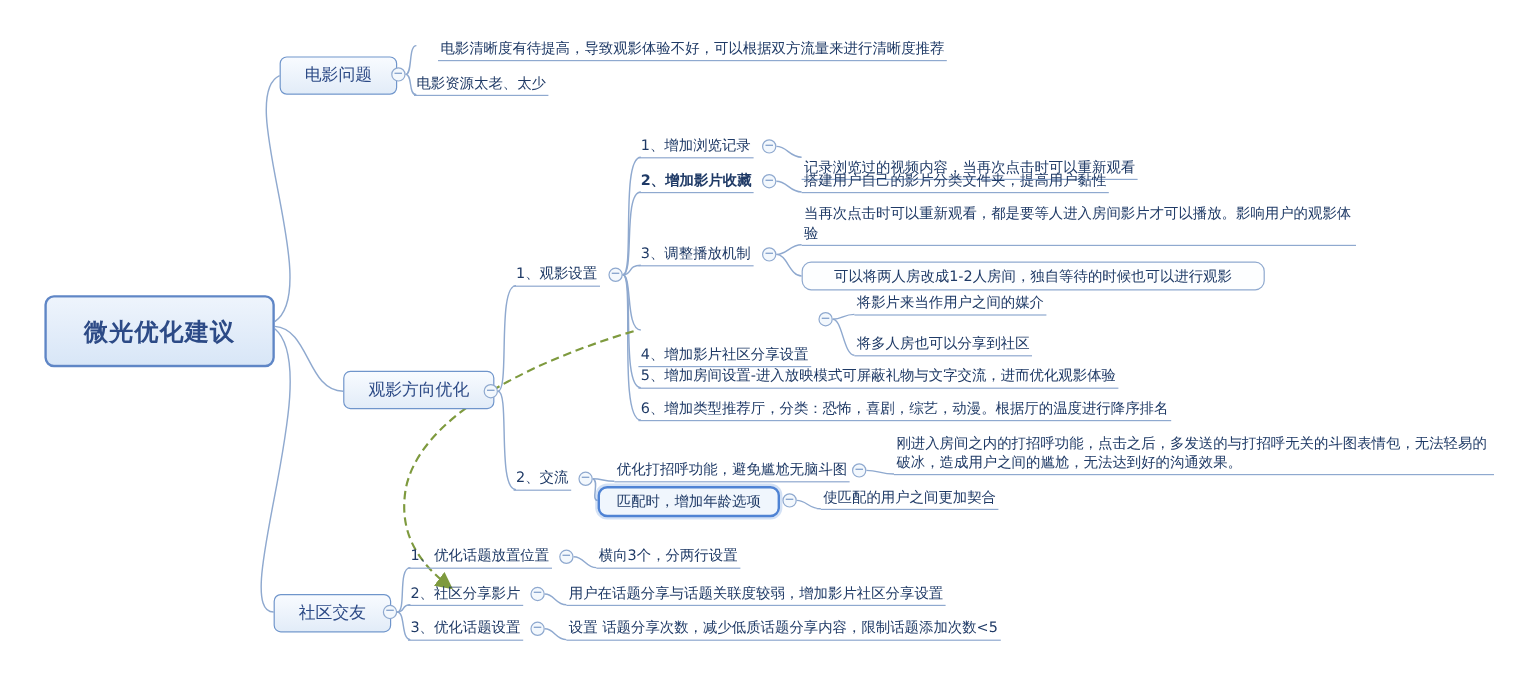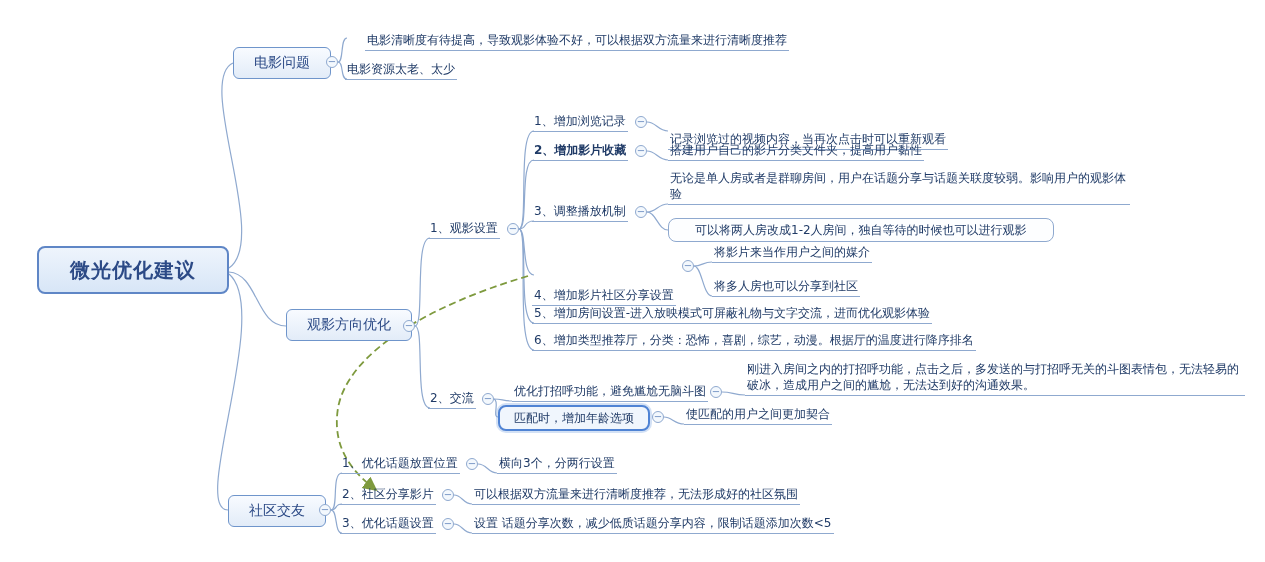--- a/index.html
+++ b/index.html
@@ -2,21 +2,21 @@
 <html><head>
 <meta charset="utf-8">
 <style>
   * { margin:0; padding:0; box-sizing:border-box; }
   html,body { background:#ffffff; }
   body { font-family:"DejaVu Sans","Liberation Sans",sans-serif; }
   .canvas { position:relative; width:1265px; height:562px; background:#ffffff; overflow:hidden; }
   .canvas svg { position:absolute; left:0; top:0; }
 
   .root {
-    position:absolute; left:37px; top:246px; width:192px; height:48px;
+    position:absolute; left:37px; top:246px; width:192px; height:60px;
     display:flex; align-items:center; justify-content:center;
     font-size:20px; font-weight:bold; letter-spacing:1px; color:#2c4a86;
     background:linear-gradient(#eef4fc,#d8e6f7);
     border:2px solid #5f86c6; border-radius:8px; cursor:default;
   }
   .branch {
     position:absolute; font-size:14px; color:#2c4a86; white-space:nowrap;
     background:linear-gradient(#f8fbff,#e2ecf8);
     border:1.5px solid #6f95cb; border-radius:6px; padding:6px 20px; cursor:default;
   }
@@ -111,21 +111,21 @@
   <div class="topic" style="left:532px;top:113px;">1、增加浏览记录</div>
   <div class="collapse" style="left:635px;top:116px;">−</div>
   <div class="topic" style="left:668px;top:113px;margin-top:18px;">记录浏览过的视频内容，当再次点击时可以重新观看</div>
 
   <div class="topic" style="left:532px;top:142px;font-weight:bold;">2、增加影片收藏</div>
   <div class="collapse" style="left:635px;top:145px;">−</div>
   <div class="topic" style="left:668px;top:142px;">搭建用户自己的影片分类文件夹，提高用户黏性</div>
 
   <div class="topic" style="left:532px;top:203px;">3、调整播放机制</div>
   <div class="collapse" style="left:635px;top:206px;">−</div>
-  <div class="topic wrap" style="left:668px;top:170px;width:462px;">无论是单人房或者是群聊房间，用户在话题分享与话题关联度较弱。影响用户的观影体验</div>
+  <div class="topic wrap" style="left:668px;top:170px;width:462px;">当再次点击时可以重新观看，都是要等人进入房间影片才可以播放。影响用户的观影体验</div>
   <div class="node-box" style="left:668px;top:218px;">可以将两人房改成1-2人房间，独自等待的时候也可以进行观影</div>
 
   <div class="topic" style="left:532px;top:257px;margin-top:30px;">4、增加影片社区分享设置</div>
   <div class="collapse" style="left:682px;top:260px;">−</div>
   <div class="topic" style="left:712px;top:244px;">将影片来当作用户之间的媒介</div>
   <div class="topic" style="left:712px;top:278px;">将多人房也可以分享到社区</div>
 
   <div class="topic" style="left:532px;top:305px;">5、增加房间设置-进入放映模式可屏蔽礼物与文字交流，进而优化观影体验</div>
   <div class="topic" style="left:532px;top:332px;">6、增加类型推荐厅，分类：恐怖，喜剧，综艺，动漫。根据厅的温度进行降序排名</div>
 
@@ -142,19 +142,19 @@
 
   <div class="branch" style="left:228px;top:495px;">社区交友</div>
   <div class="collapse" style="left:319px;top:504px;">−</div>
 
   <div class="topic" style="left:340px;top:455px;">1、优化话题放置位置</div>
   <div class="collapse" style="left:466px;top:458px;">−</div>
   <div class="topic" style="left:497px;top:455px;">横向3个，分两行设置</div>
 
   <div class="topic" style="left:340px;top:486px;">2、社区分享影片</div>
   <div class="collapse" style="left:442px;top:489px;">−</div>
-  <div class="topic" style="left:472px;top:486px;">可以根据双方流量来进行清晰度推荐，无法形成好的社区氛围</div>
+  <div class="topic" style="left:472px;top:486px;">用户在话题分享与话题关联度较弱，增加影片社区分享设置</div>
 
   <div class="topic" style="left:340px;top:515px;">3、优化话题设置</div>
   <div class="collapse" style="left:442px;top:518px;">−</div>
   <div class="topic" style="left:472px;top:515px;">设置 话题分享次数，减少低质话题分享内容，限制话题添加次数&lt;5</div>
 
 </div>
 
 </body></html>

